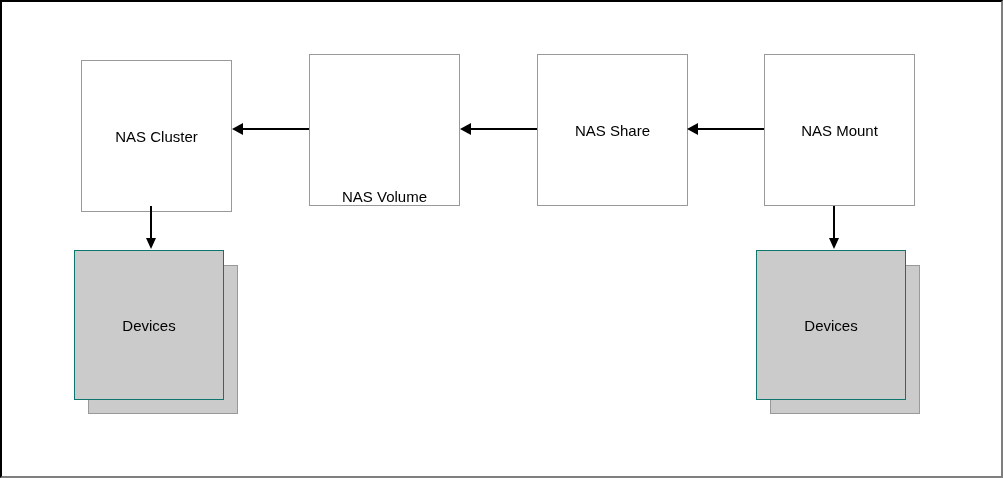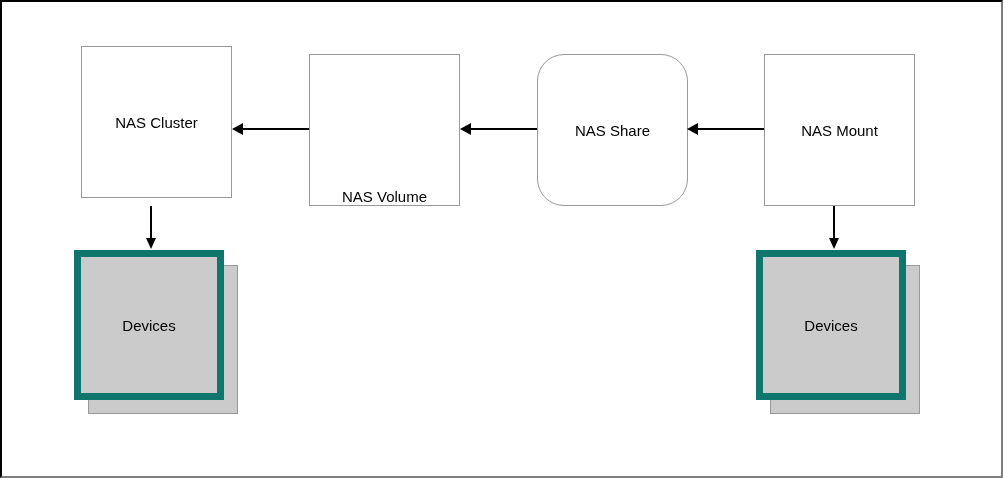--- a/index.html
+++ b/index.html
@@ -42,21 +42,21 @@
     box-sizing: border-box;
     background: #cbcbcb;
     border: 1px solid #999999;
   }
   .device-front {
     position: absolute;
     width: 150px;
     height: 150px;
     box-sizing: border-box;
     background: #cbcbcb;
-    border: 7px solid #0f766e;
+    border: 1px solid #0f766e;
     display: flex;
     align-items: center;
     justify-content: center;
   }
   .hline {
     position: absolute;
     height: 2px;
     background: #000000;
   }
   .vline {
@@ -75,23 +75,23 @@
   .arrowhead-down {
     position: absolute;
     width: 0;
     height: 0;
     border-left: 5px solid transparent;
     border-right: 5px solid transparent;
     border-top: 11px solid #000000;
   }
 
   
-  #node-nas-cluster { left: 79px;  top: 44px; }
+  #node-nas-cluster { left: 79px;  top: 58px; }
   #node-nas-volume  { left: 307px; top: 52px; align-items: flex-end; }
-  #node-nas-share   { left: 535px; top: 52px; border-radius: 27px; }
+  #node-nas-share   { left: 535px; top: 52px; }
   #node-nas-mount   { left: 762px; top: 52px; }
 
   
   #edge-volume-cluster-line { left: 241px; top: 126px; width: 66px; }
   #edge-volume-cluster-head { left: 230px; top: 121px; }
   #edge-share-volume-line   { left: 469px; top: 126px; width: 66px; }
   #edge-share-volume-head   { left: 458px; top: 121px; }
   #edge-mount-share-line    { left: 696px; top: 126px; width: 66px; }
   #edge-mount-share-head    { left: 685px; top: 121px; }
 

